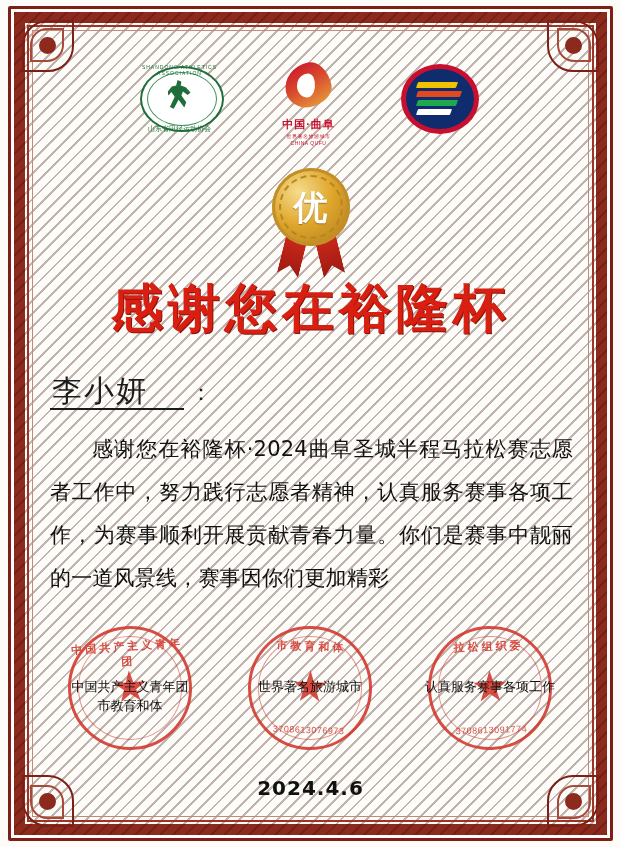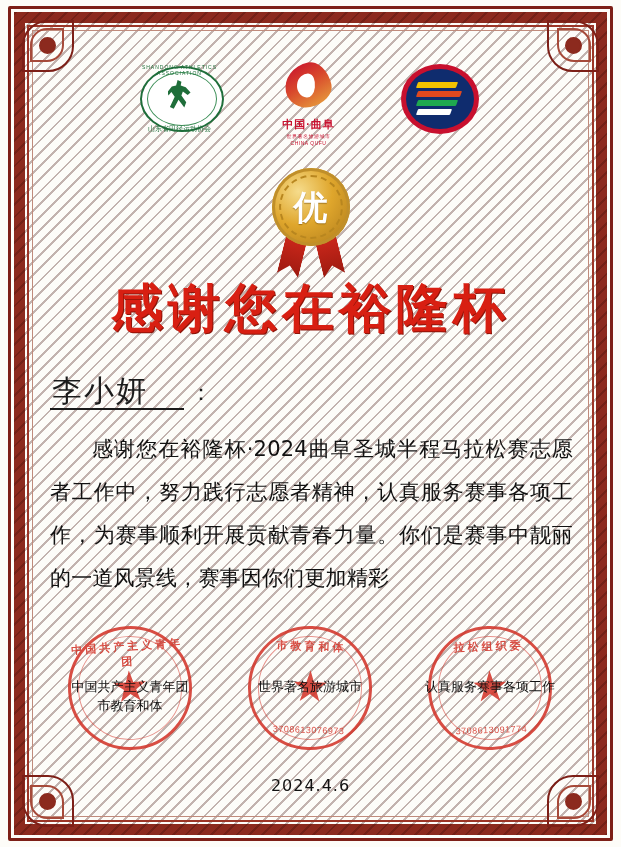--- a/index.html
+++ b/index.html
@@ -421,23 +421,24 @@
     font-size: 13px;
     color: #111111;
     line-height: 1.45;
     text-align: center;
   }
 
   .cert-date {
     margin-top: 18px;
     text-align: center;
     font-family: "DejaVu Sans", "Liberation Sans", sans-serif;
-    font-size: 16px;
+    font-size: 20px;
     color: #111111;
     letter-spacing: 1px;
+    font-weight: bold;
   }
 </style>
 </head>
 <body>
 
 <div id="certificate">
 
   <div class="border-outer"></div>
   <div class="border-band"></div>
   <div class="border-inner"></div>

